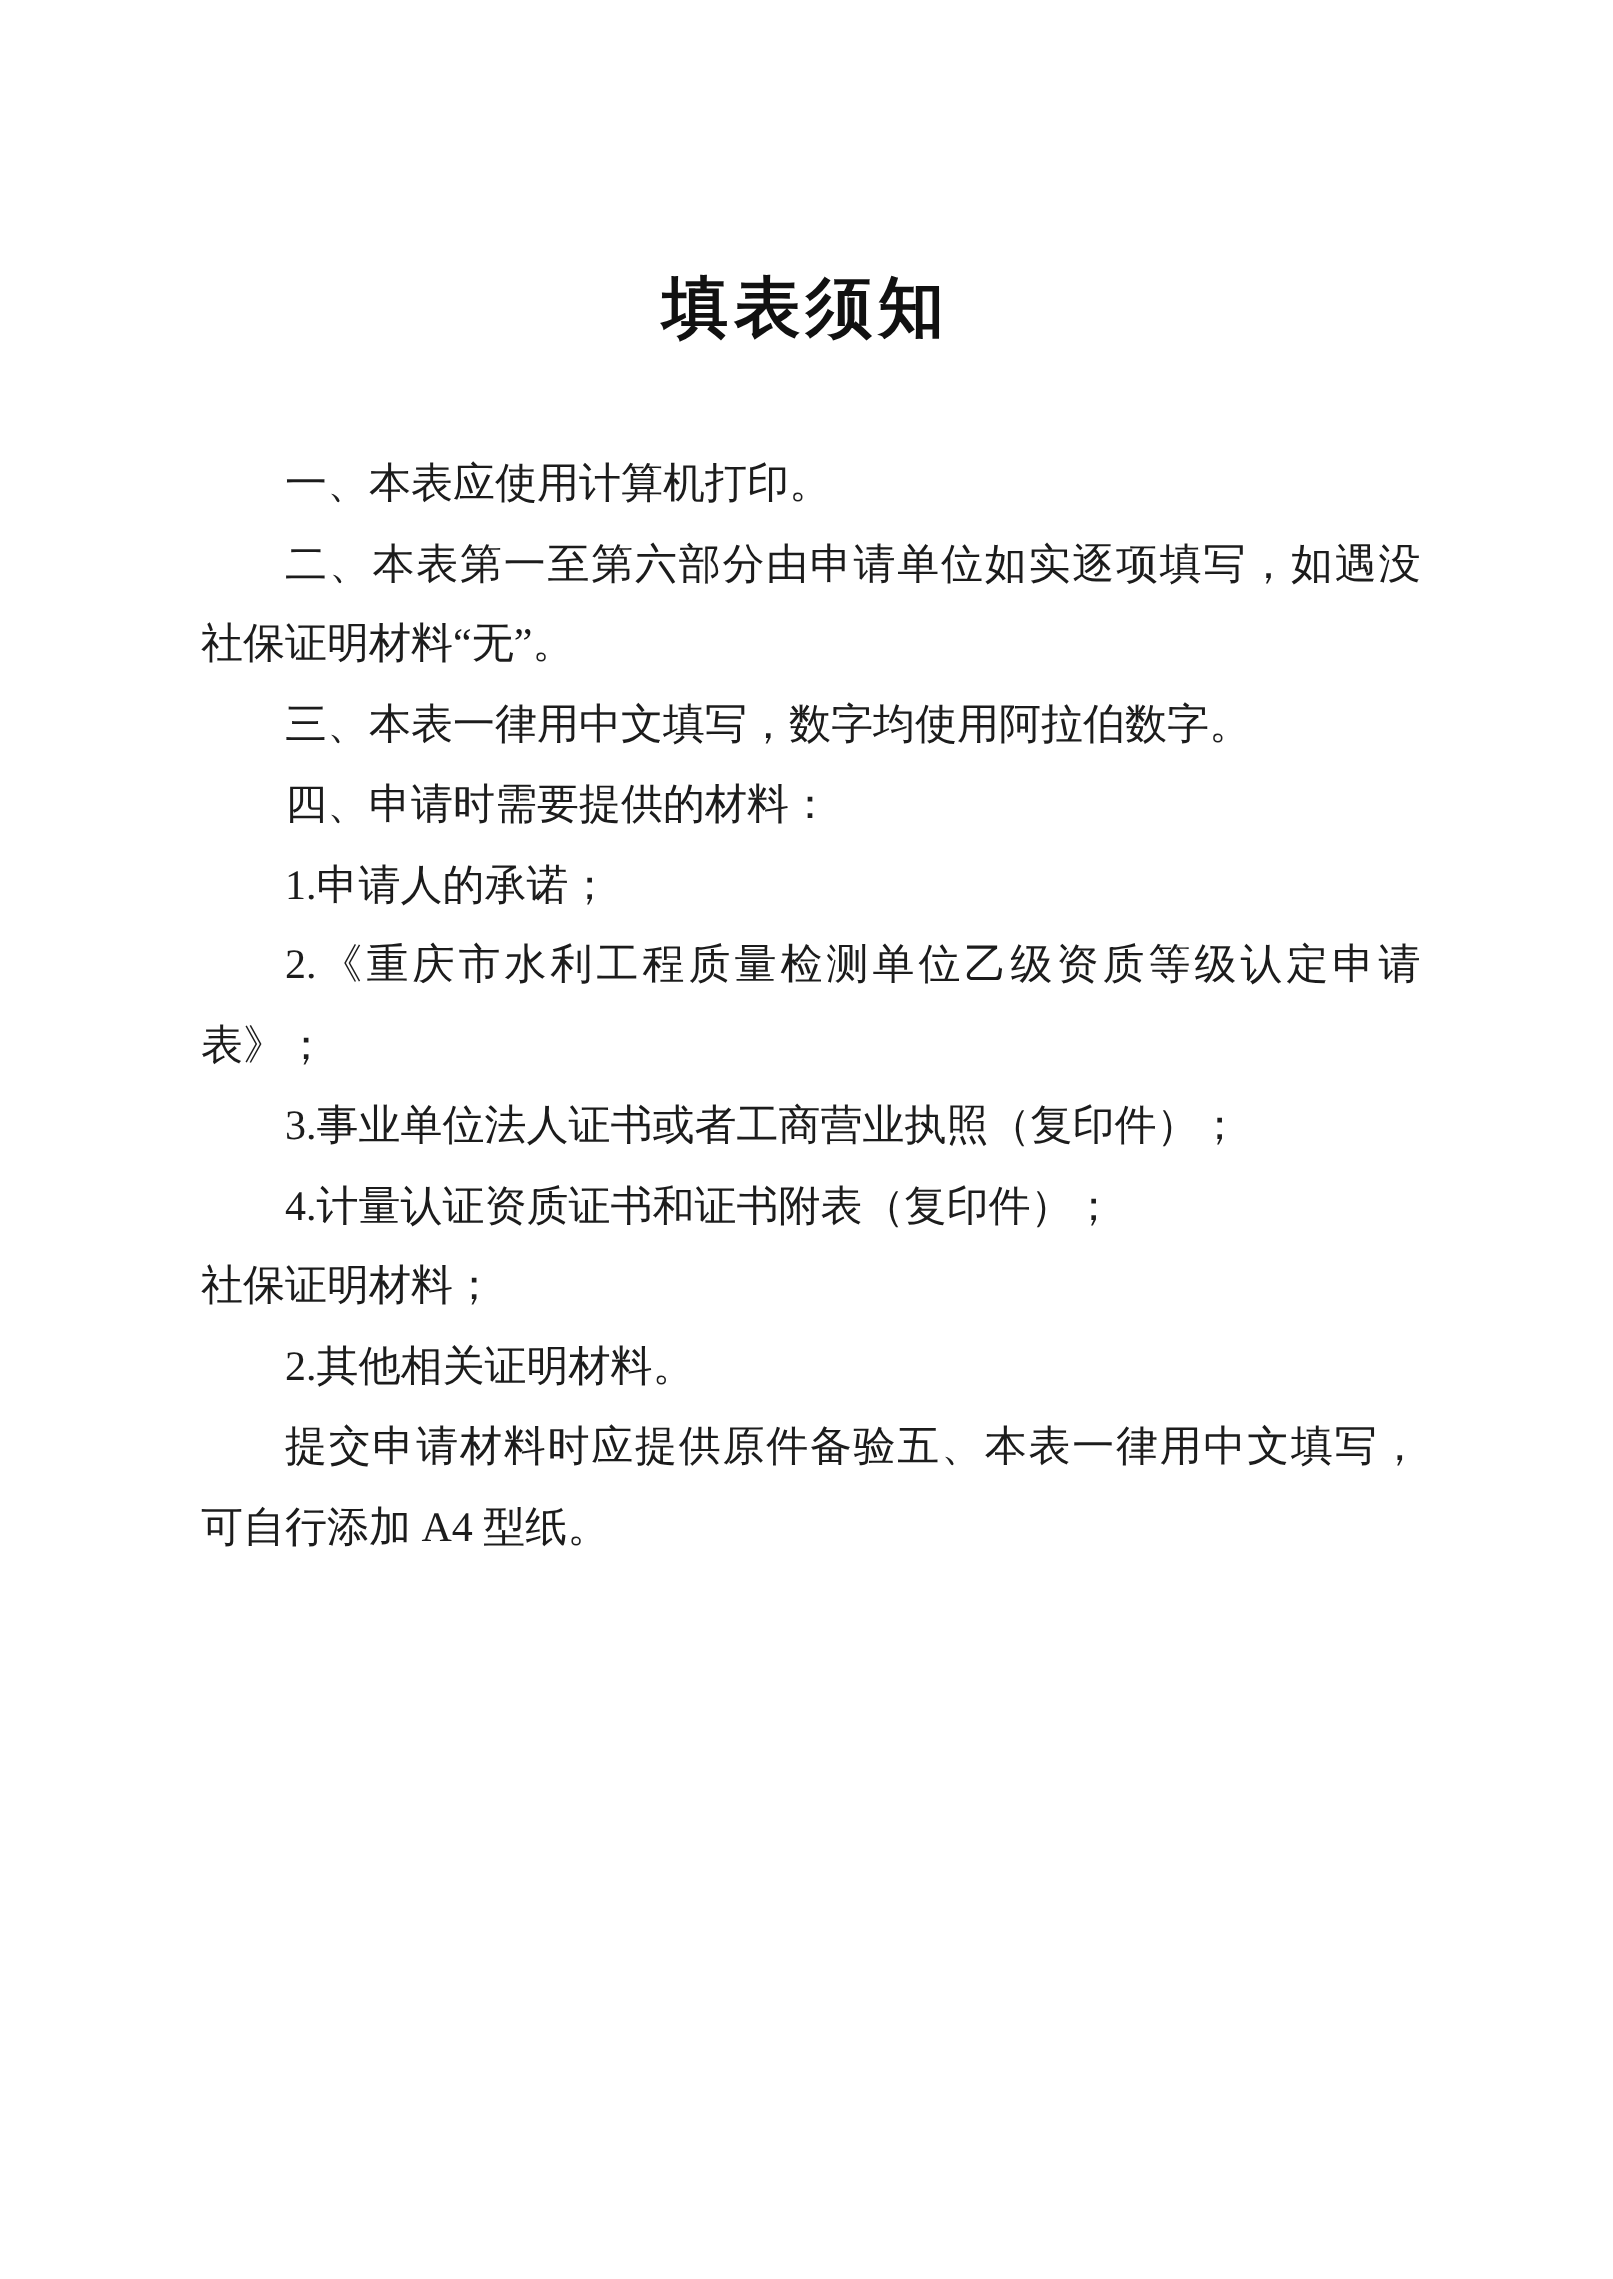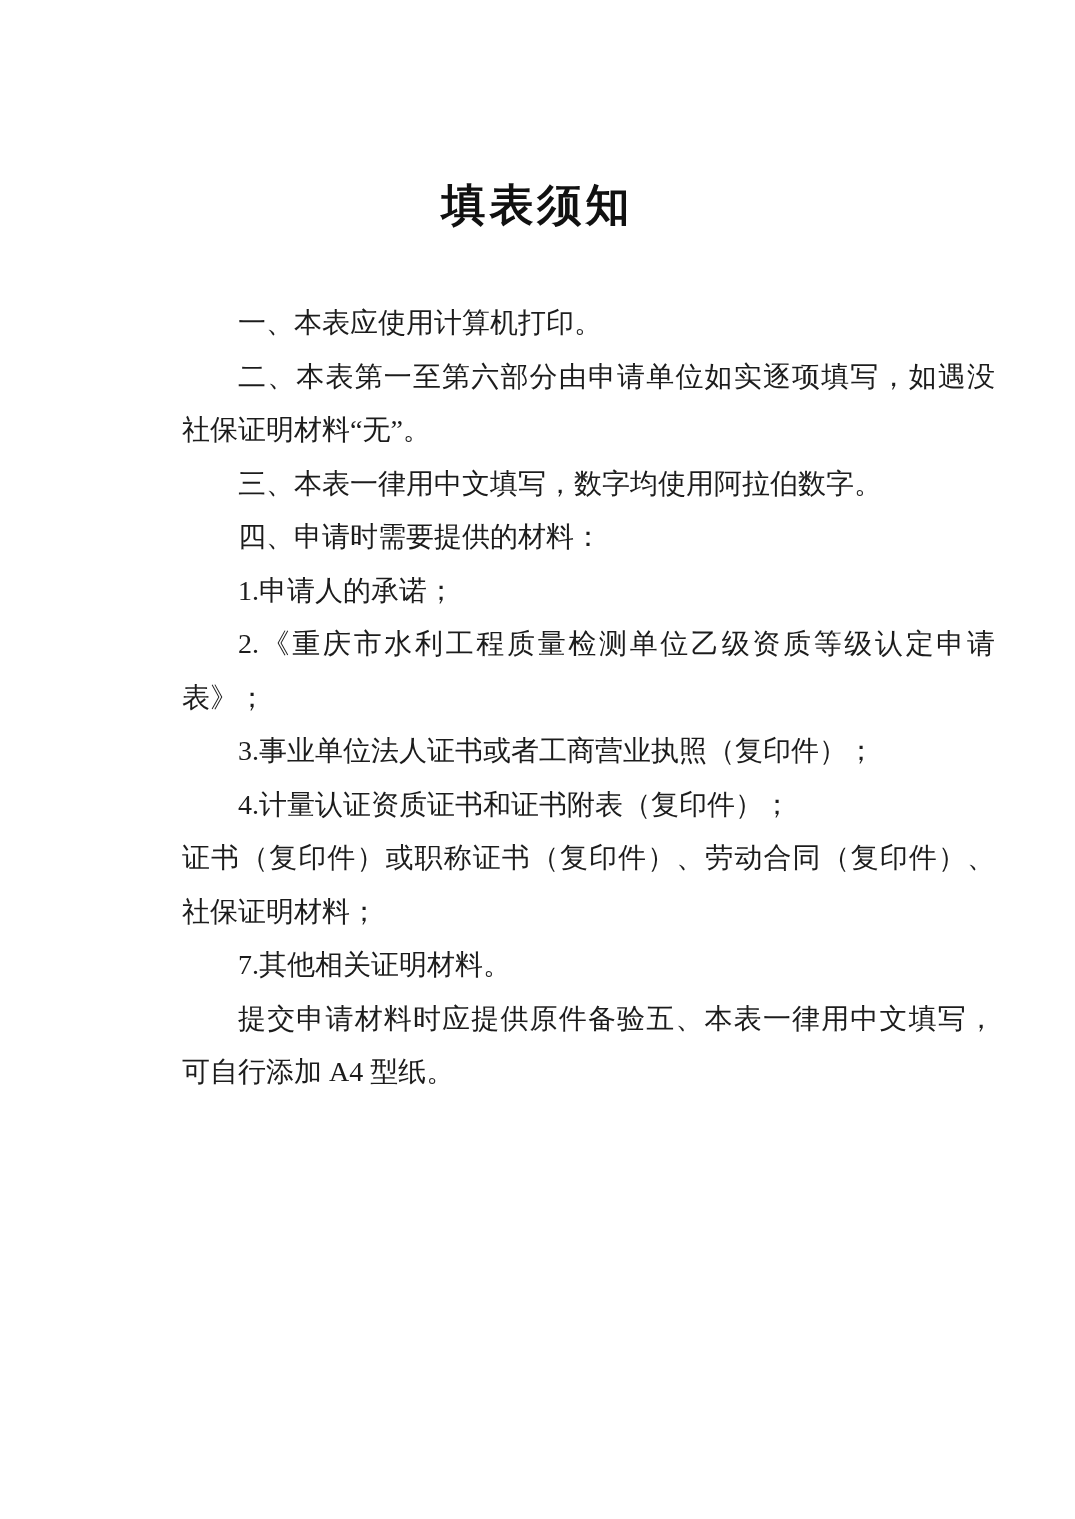--- a/index.html
+++ b/index.html
@@ -28,21 +28,20 @@
     color: #111111;
   }
   .notice-body {
     position: absolute;
     top: 296px;
     left: 134px;
     width: 813px;
     font-size: 28px;
     line-height: 53.5px;
     color: #1c1c1c;
-    margin-left: 48px;
   }
   .line {
     height: 53.5px;
     white-space: nowrap;
     text-align: left;
   }
   .line.indent {
     padding-left: 56px;
   }
   .line.fill {
@@ -71,21 +70,20 @@
       <div class="line indent">一、本表应使用计算机打印。</div>
       <div class="line indent fill">二、本表第一至第六部分由申请单位如实逐项填写，如遇没</div>
       <div class="line">社保证明材料“无”。</div>
       <div class="line indent">三、本表一律用中文填写，数字均使用阿拉伯数字。</div>
       <div class="line indent">四、申请时需要提供的材料：</div>
       <div class="line indent">1.申请人的承诺；</div>
       <div class="line indent fill">2.《重庆市水利工程质量检测单位乙级资质等级认定申请</div>
       <div class="line">表》；</div>
       <div class="line indent">3.事业单位法人证书或者工商营业执照（复印件）；</div>
       <div class="line indent">4.计量认证资质证书和证书附表（复印件）；</div>
-      <div class="line fill">证书（复印件）或职称证书（复印件）、劳动合同（复印件）、</div>
       <div class="line">社保证明材料；</div>
-      <div class="line indent">7.其他相关证明材料。</div>
+      <div class="line indent">2.其他相关证明材料。</div>
       <div class="line indent fill">提交申请材料时应提供原件备验五、本表一律用中文填写，</div>
       <div class="line">可自行添加 A4 型纸。</div>
     </div>
 
   <div class="page-number">— 177 —</div>
 </div>
 
 </body></html>

